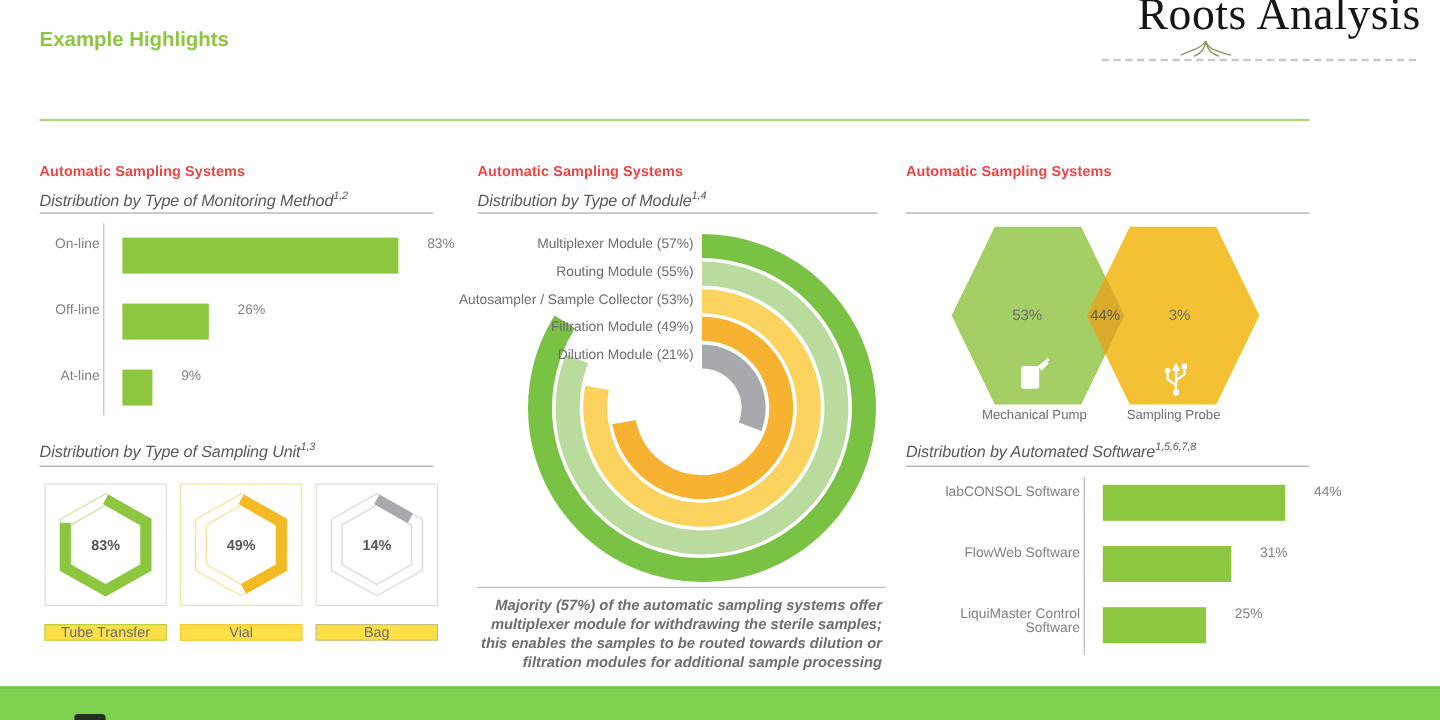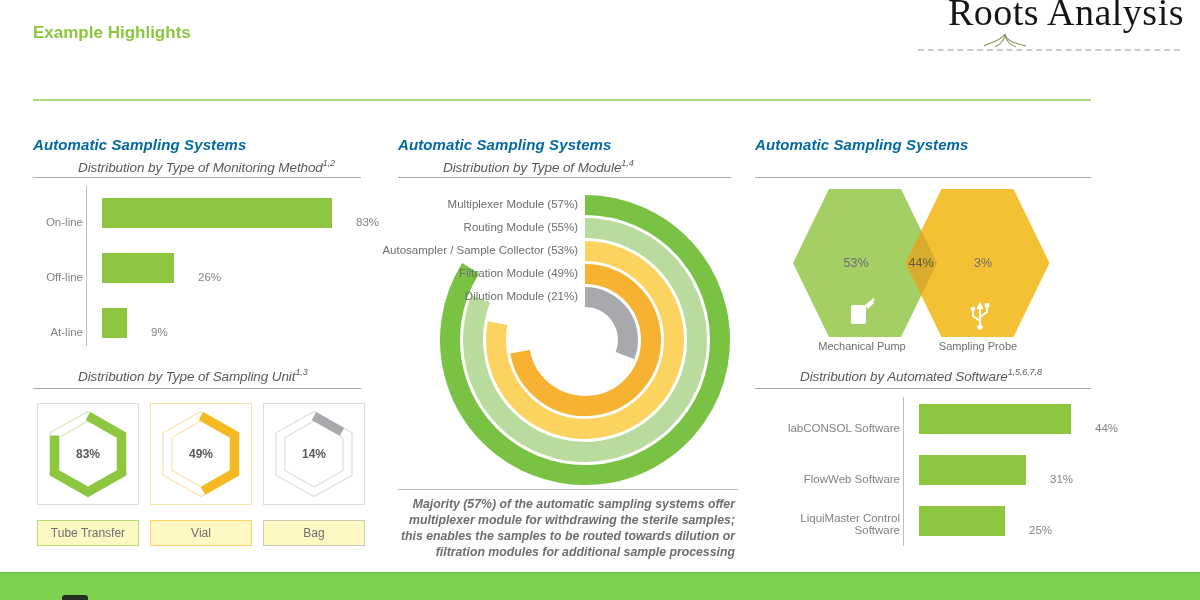--- a/index.html
+++ b/index.html
@@ -11,51 +11,51 @@
         font-size:38px;color:#161616;letter-spacing:.5px;white-space:nowrap;}
   .logo-roots{position:absolute;top:34px;right:172px;}
   .logo-tagline{position:absolute;top:49px;right:20px;width:262px;border-top:2px dashed #c9cacb;}
 
   
   .eh-title{position:absolute;left:33px;top:23px;font-size:17px;font-weight:bold;color:#8CC63F;}
   .eh-summary{position:absolute;left:33px;top:53px;width:1075px;font-size:17.5px;color:#58595B;line-height:22px;}
   .eh-underline{position:absolute;left:33px;top:99px;width:1058px;border-top:2px solid #ACD77F;}
 
   
-  .sec-title{position:absolute;font-size:15px;font-weight:bold;color:#0369a1;letter-spacing:.1px;font-style:italic;}
-  .sec-sub{position:absolute;font-size:13.5px;font-style:italic;color:#58595B;letter-spacing:-.1px;white-space:nowrap;margin-left:45px;}
+  .sec-title{position:absolute;font-size:12px;font-weight:bold;color:#ef4444;letter-spacing:.1px;}
+  .sec-sub{position:absolute;font-size:13.5px;font-style:italic;color:#58595B;letter-spacing:-.1px;white-space:nowrap;}
   .sec-sub sup{font-size:9px;}
   .sec-hr{position:absolute;height:0;border-top:1px solid #A7A9AC;}
   #c1-title{left:33px;top:136px}   #c1-sub{left:33px;top:158px}   #c1-hr{left:33px;top:177px;width:328px}
   #c2-title{left:398px;top:136px}  #c2-sub{left:398px;top:158px}  #c2-hr{left:398px;top:177px;width:333px}
   #c3-title{left:755px;top:136px}  #c3-sub{left:755px;top:158px}  #c3-hr{left:755px;top:177px;width:336px}
   #c1-sub2{left:33px;top:367px}    #c1-hr2{left:33px;top:388px;width:328px}
   #c3-sub2{left:755px;top:367px}   #c3-hr2{left:755px;top:388px;width:336px}
 
   
   .bchart{position:absolute;display:flex;flex-direction:column;}
   #c1-chart{left:33px;top:198px;gap:25px;}
   #c3-chart{left:755px;top:404px;gap:21px;}
-  .brow{display:flex;align-items:flex-end;height:30px;gap:16px;}
+  .brow{display:flex;align-items:flex-start;height:30px;gap:16px;}
   .blabel{font-size:11.5px;color:#808285;text-align:right;flex:none;}
   #c1-chart .blabel{width:50px;padding-right:3px;}
   #c3-chart .blabel{width:145px;padding-right:3px;}
   .bbar{height:30px;flex:none;}
   .bval{font-size:11.5px;color:#808285;padding-left:8px;}
   .axis{position:absolute;width:1px;background:#BCBEC0;}
   #c1-axis{left:86px;top:186px;height:160px;}
   #c3-axis{left:903px;top:397px;height:149px;}
 
   
   .hexrow{position:absolute;left:37px;top:403px;display:flex;gap:11px;}
   .hexbox{width:100px;height:100px;border:1px solid #DCDDDE;position:relative;
           display:flex;align-items:center;justify-content:center;background:#fff;}
   .hexpct{position:absolute;font-size:12px;font-weight:bold;color:#58595B;}
   .hexlabels{position:absolute;left:37px;top:520px;display:flex;gap:11px;}
-  .hexlabel{width:102px;height:26px;box-sizing:border-box;border:1px solid #ccc;background:#fef9c3;
+  .hexlabel{width:102px;height:14px;box-sizing:border-box;border:1px solid #ccc;background:#fde047;
             display:flex;align-items:center;justify-content:center;font-size:12px;color:#6D6E71;}
 
   
   #c2-radial{position:absolute;left:398px;top:183px;}
   .c2-labels{position:absolute;left:398px;top:183px;width:180px;height:130px;}
   .c2-label{position:absolute;right:0;white-space:nowrap;font-size:11.5px;color:#6D6E71;}
   #c2-hr2{left:398px;top:489px;width:340px;border-top:1px solid #BCBEC0;}
   .c2-caption{position:absolute;left:398px;top:496px;width:337px;font-size:12.3px;font-style:italic;
               font-weight:bold;color:#6D6E71;line-height:16px;text-align:right;}
 

